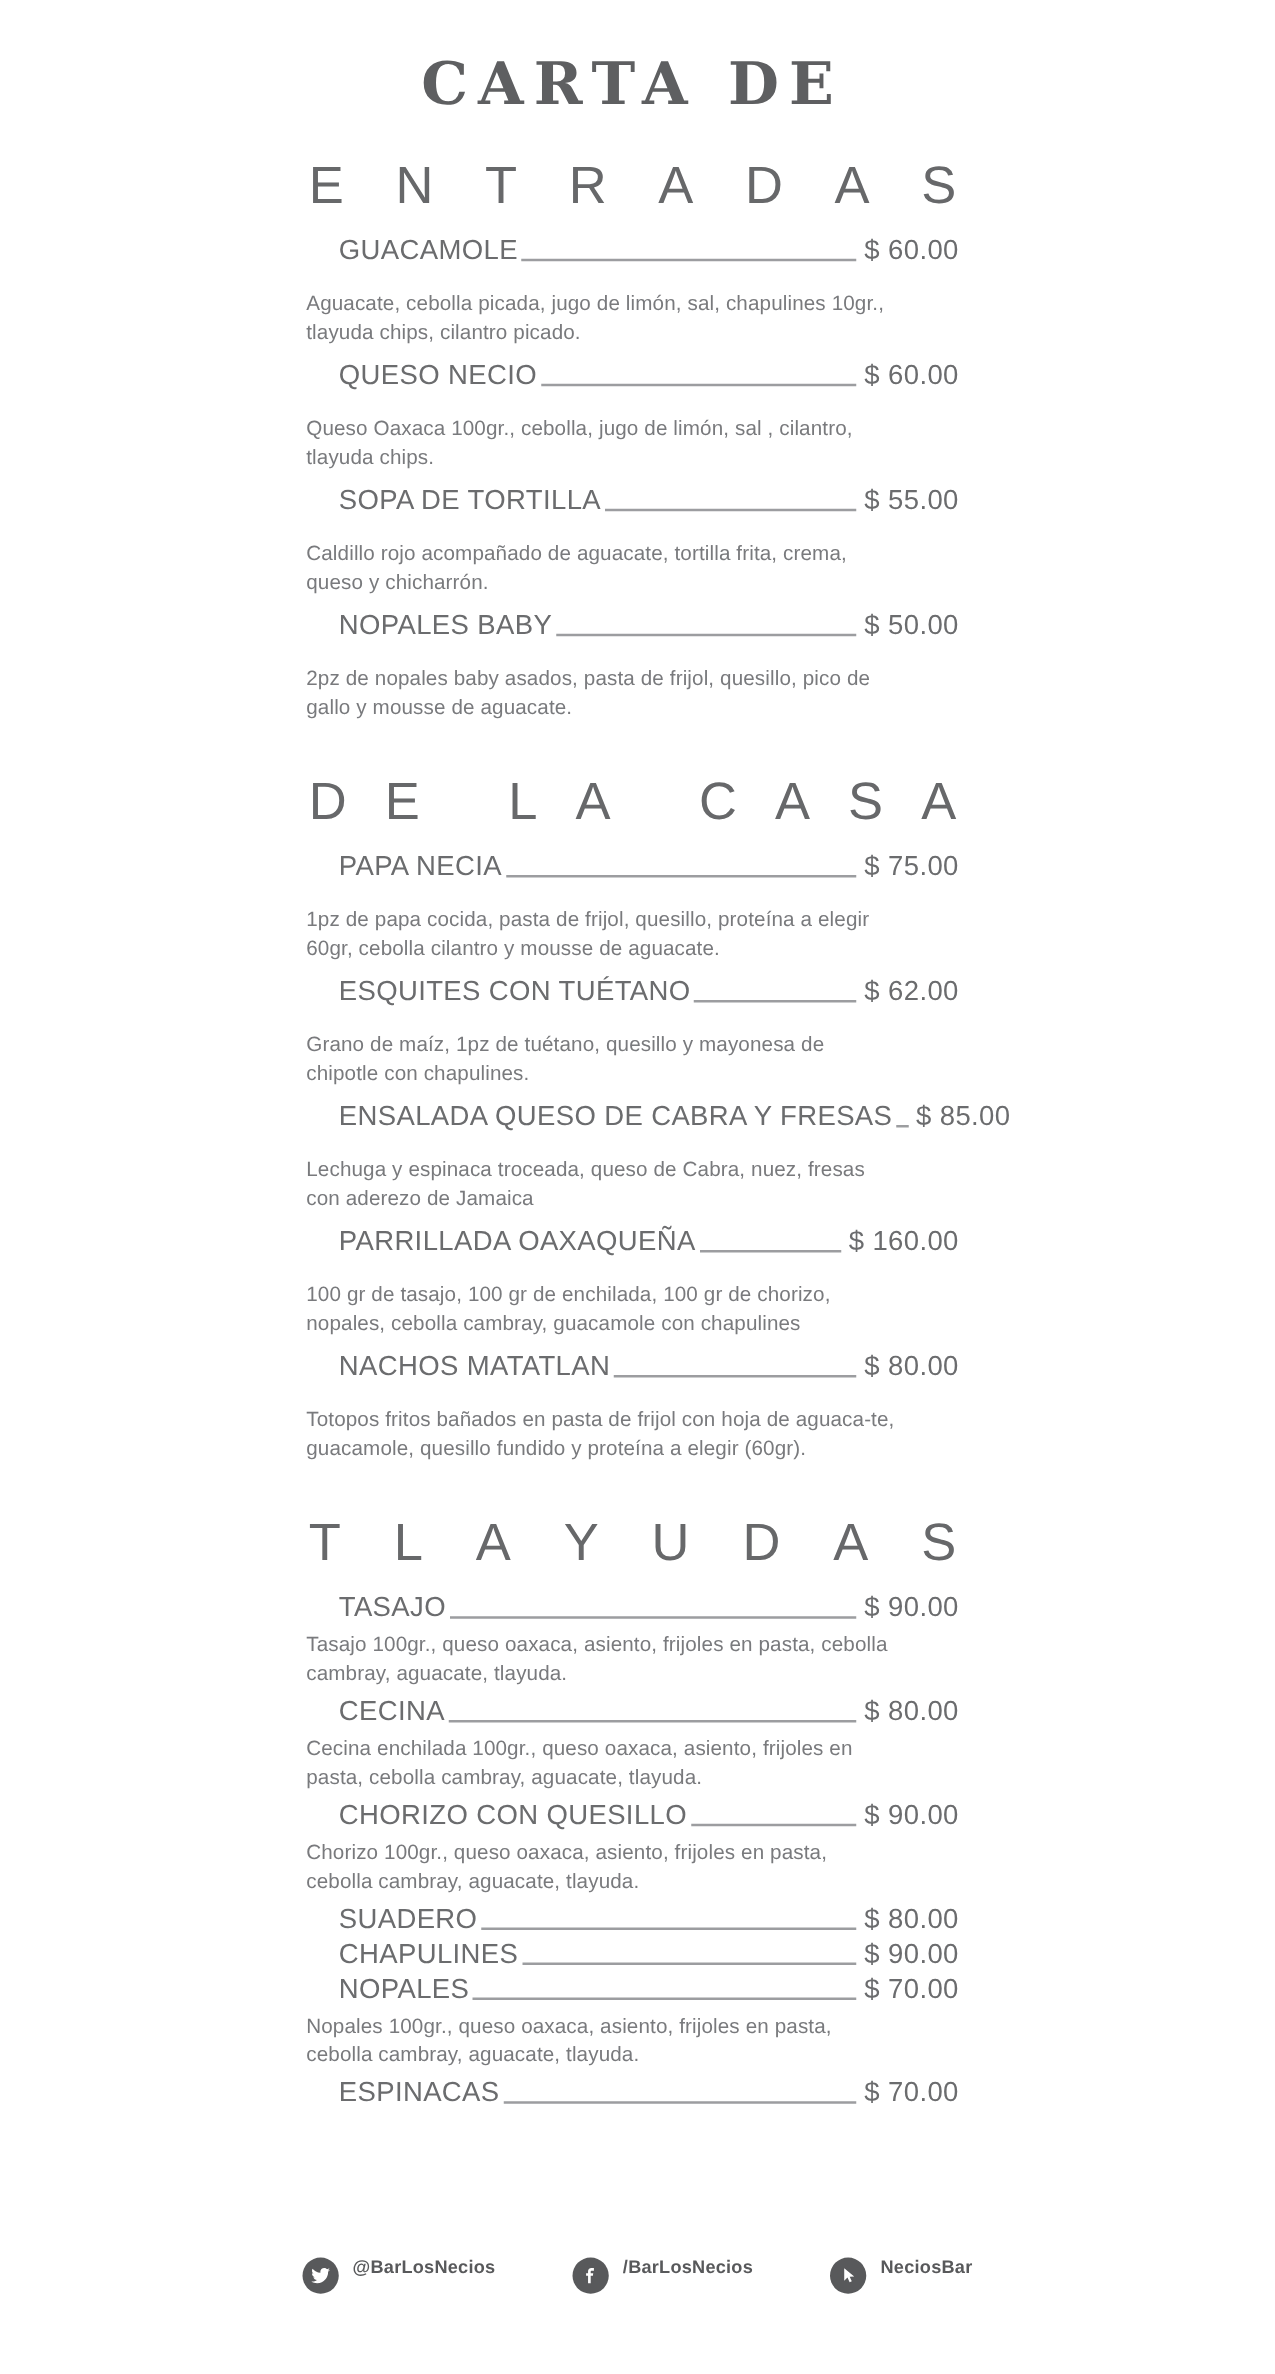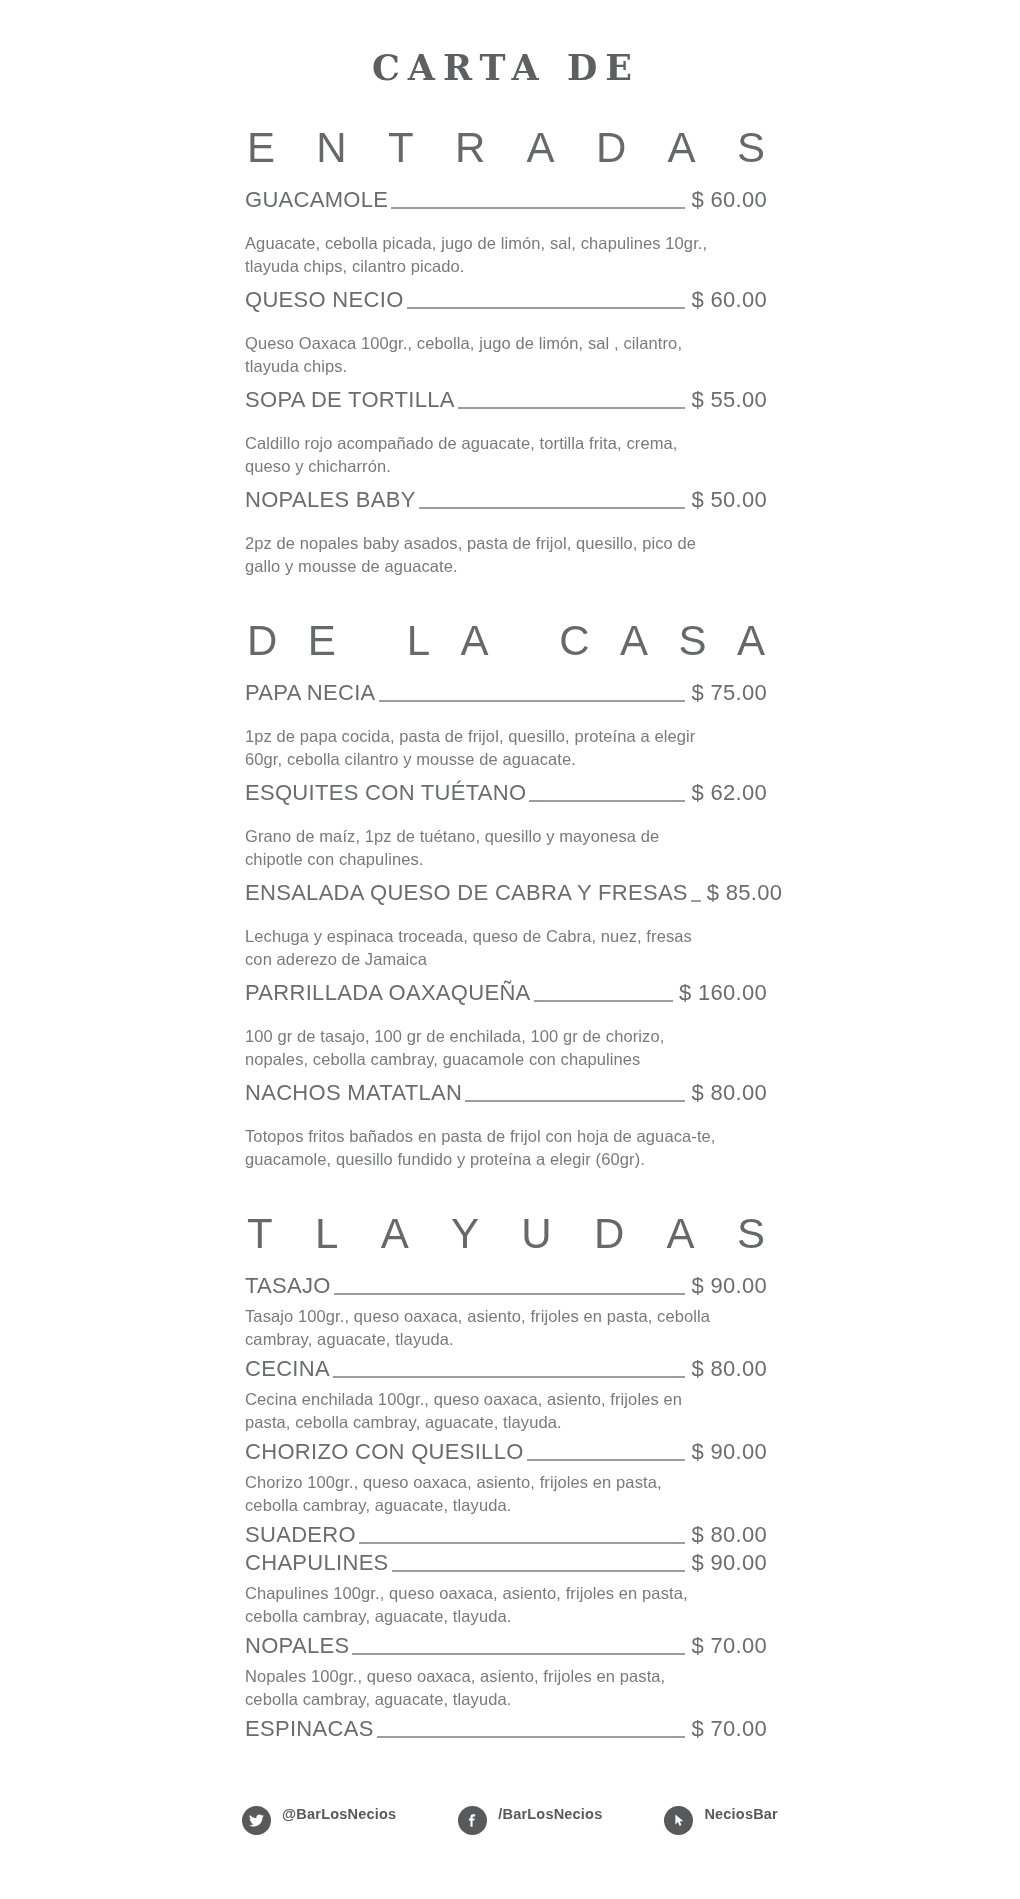--- a/index.html
+++ b/index.html
@@ -13,21 +13,21 @@
   .menu{
     position:absolute;
     left:245px;top:0;
     width:522px;
     padding-top:38px;
   }
   .menu-title{
     text-align:center;
     font-family:"DejaVu Serif", serif;
     font-weight:700;
-    font-size:35px;
+    font-size:47px;
     line-height:60px;
     letter-spacing:8px;
     color:#5e5f61;
     margin-bottom:26px;
   }
   .section{margin:0;}
   .section-header{
     display:flex;
     justify-content:space-between;
     align-items:baseline;
@@ -41,20 +41,21 @@
   .section-header span{display:inline-block;}
   .section-header span.sp{width:10px;}
   .item{margin:0;}
   .item-row{
     display:flex;
     align-items:flex-end;
     font-size:22px;
     line-height:28px;
     color:#6b6c6e;
     letter-spacing:0.3px;
+    margin-left:26px;
   }
   .item-name{white-space:nowrap;}
   .leader{
     flex:1;
     min-width:10px;
     border-bottom:2px solid #9c9da0;
     margin:0 6px 5px 3px;
   }
   .price{white-space:nowrap;}
   .item-desc{
@@ -260,21 +261,20 @@
           <span class="price">$ 80.00</span>
         </div>
       </div>
 
       <div class="item">
         <div class="item-row">
           <span class="item-name">CHAPULINES</span>
           <span class="leader"></span>
           <span class="price">$ 90.00</span>
         </div>
-        <div class="item-desc">Chapulines 100gr., queso oaxaca, asiento, frijoles en pasta, cebolla cambray, aguacate, tlayuda.</div>
       </div>
 
       <div class="item">
         <div class="item-row">
           <span class="item-name">NOPALES</span>
           <span class="leader"></span>
           <span class="price">$ 70.00</span>
         </div>
         <div class="item-desc">Nopales 100gr., queso oaxaca, asiento, frijoles en pasta, cebolla cambray, aguacate, tlayuda.</div>
       </div>

